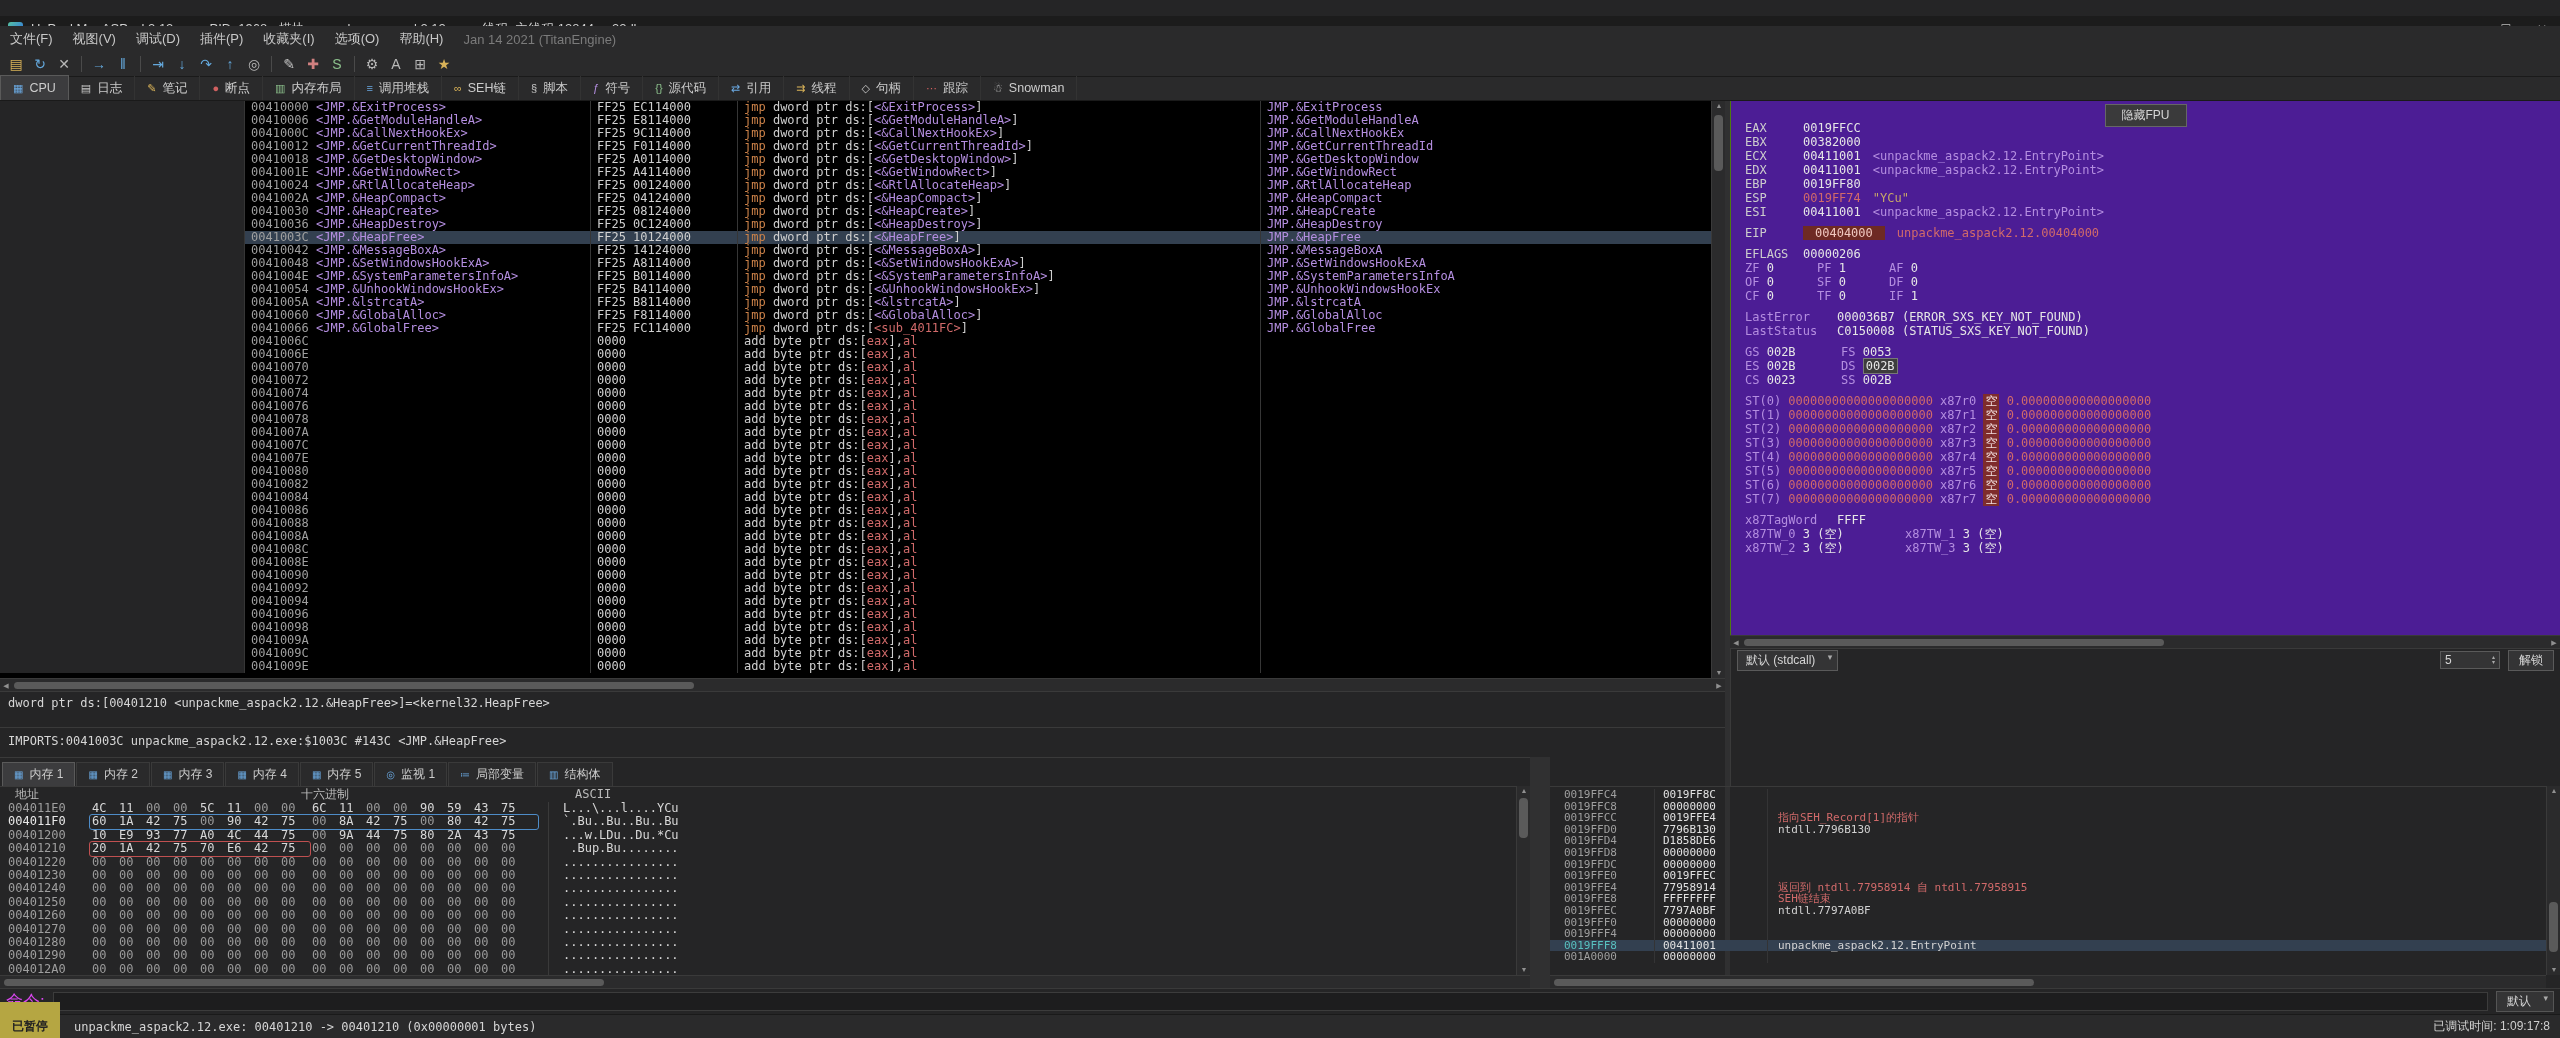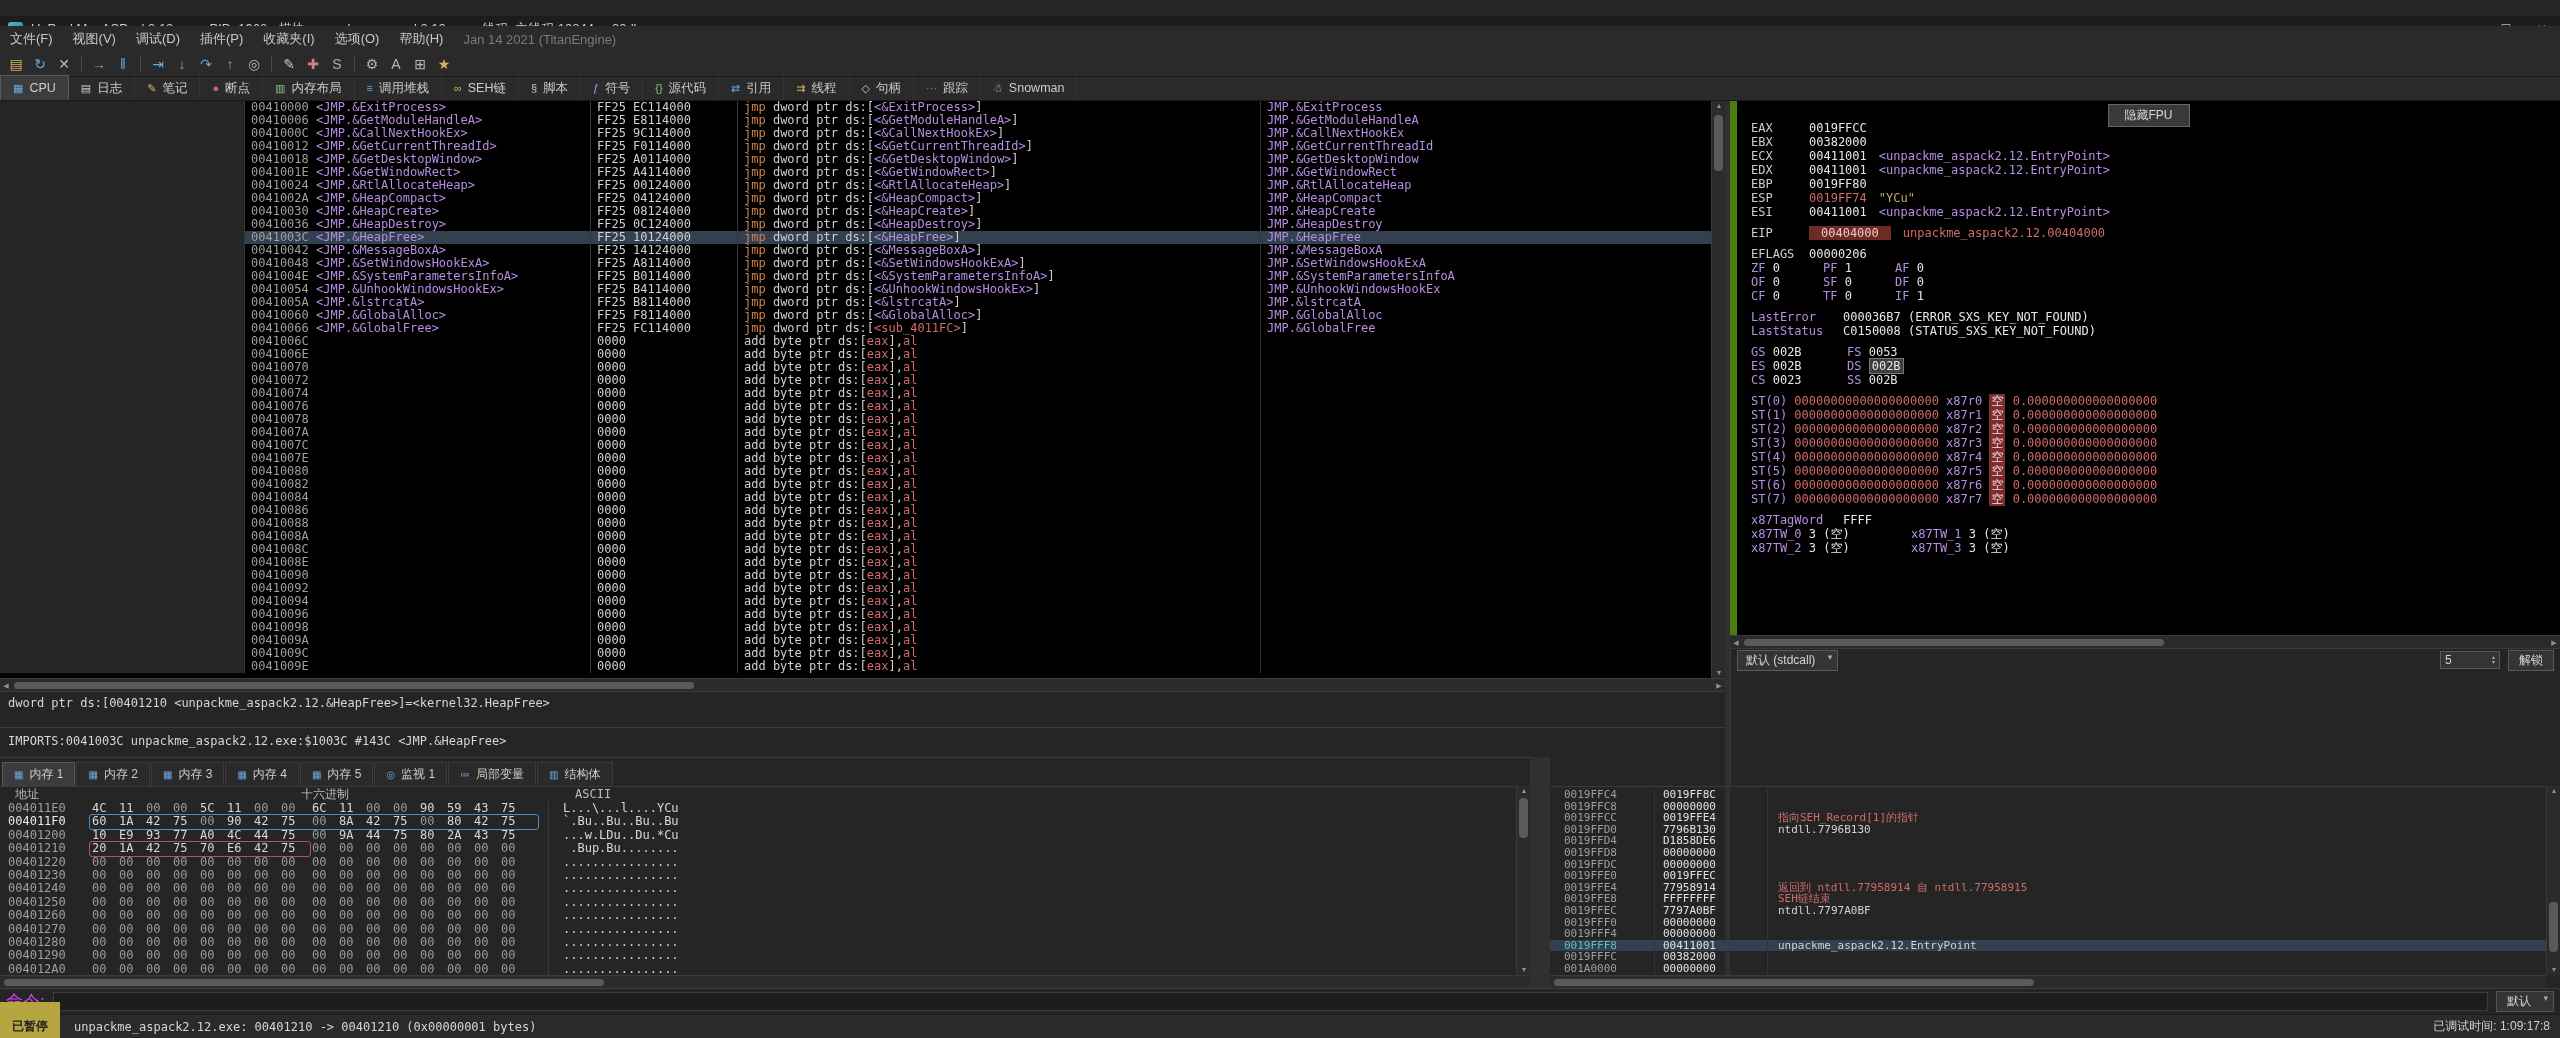--- a/index.html
+++ b/index.html
@@ -104,22 +104,22 @@
     box-sizing:border-box;font-family:"DejaVu Sans Mono",monospace;font-size:11px;overflow:hidden;padding-top:2px}
   .srow{display:flex;height:11.6px;line-height:11.6px;white-space:pre}
   .srow.selected{background:var(--selection-blue)}
   .s-addr{width:90px;padding-left:14px;flex:none;color:var(--address-gray)}
   .s-addr.teal{color:var(--teal)}
   .s-val{width:104px;padding-left:8px;flex:none;color:#e2e2e2;border-left:1px solid #343435}
   .s-comm{flex:1;padding-left:10px;border-left:1px solid #343435;color:#d2d2d2}
   .s-comm.red{color:var(--register-red)}
 
   
-  .regs{position:absolute;left:1730px;top:101px;width:830px;height:534px;background:#000000;
-    font-family:"DejaVu Sans Mono",monospace;font-size:12px;overflow:hidden;border-left:7px solid #4d7c0f;box-sizing:border-box}
+  .regs{position:absolute;left:1730px;top:101px;width:830px;height:534px;background:#4c1d95;
+    font-family:"DejaVu Sans Mono",monospace;font-size:12px;overflow:hidden;border-left:1px solid #4d7c0f;box-sizing:border-box}
   .hidefpu{position:absolute;left:50%;transform:translateX(-50%);top:3px;border:1px solid #666;
     background:#3a3a3b;padding:2px 16px;font-family:"Liberation Sans",sans-serif;font-size:12px;color:#d6d6d6}
   .regcontent{position:absolute;left:14px;top:20px;right:4px}
   .rrow{height:14px;line-height:14px;white-space:pre}
   .rname{display:inline-block;width:58px;color:#cdcdcd}
   .rname.wide{width:92px}
   .lav{color:var(--symbol-purple)}
   .rval{color:#e6e6e6}
   .rval.chg{color:var(--register-red)}
   .rval.eip{background:var(--eip-background);color:#f0c8c0;padding:0 12px}
@@ -423,21 +423,20 @@
       <div class="srow"><span class="s-addr">0019FFD4</span><span class="s-val">D1858DE6</span><span class="s-comm"></span></div>
       <div class="srow"><span class="s-addr">0019FFD8</span><span class="s-val">00000000</span><span class="s-comm"></span></div>
       <div class="srow"><span class="s-addr">0019FFDC</span><span class="s-val">00000000</span><span class="s-comm"></span></div>
       <div class="srow"><span class="s-addr">0019FFE0</span><span class="s-val">0019FFEC</span><span class="s-comm"></span></div>
       <div class="srow"><span class="s-addr">0019FFE4</span><span class="s-val">77958914</span><span class="s-comm red">返回到 ntdll.77958914 自 ntdll.77958915</span></div>
       <div class="srow"><span class="s-addr">0019FFE8</span><span class="s-val">FFFFFFFF</span><span class="s-comm red">SEH链结束</span></div>
       <div class="srow"><span class="s-addr">0019FFEC</span><span class="s-val">7797A0BF</span><span class="s-comm">ntdll.7797A0BF</span></div>
       <div class="srow"><span class="s-addr">0019FFF0</span><span class="s-val">00000000</span><span class="s-comm"></span></div>
       <div class="srow"><span class="s-addr">0019FFF4</span><span class="s-val">00000000</span><span class="s-comm"></span></div>
       <div class="srow selected"><span class="s-addr teal">0019FFF8</span><span class="s-val">00411001</span><span class="s-comm">unpackme_aspack2.12.EntryPoint</span></div>
-      <div class="srow"><span class="s-addr">0019FFFC</span><span class="s-val">00382000</span><span class="s-comm"></span></div>
       <div class="srow"><span class="s-addr">001A0000</span><span class="s-val">00000000</span><span class="s-comm"></span></div>
     </div>
 </div>
 <div class="vscroll" style="left:2546px;top:786px;height:189px">
   <div class="sarr" style="top:0">▲</div>
   <div class="vthumb" style="top:116px;height:50px"></div>
   <div class="sarr" style="bottom:0">▼</div>
 </div>
 <div class="hscroll" style="left:1550px;top:975px;width:996px">
   <div class="hthumb" style="left:4px;width:480px"></div>

